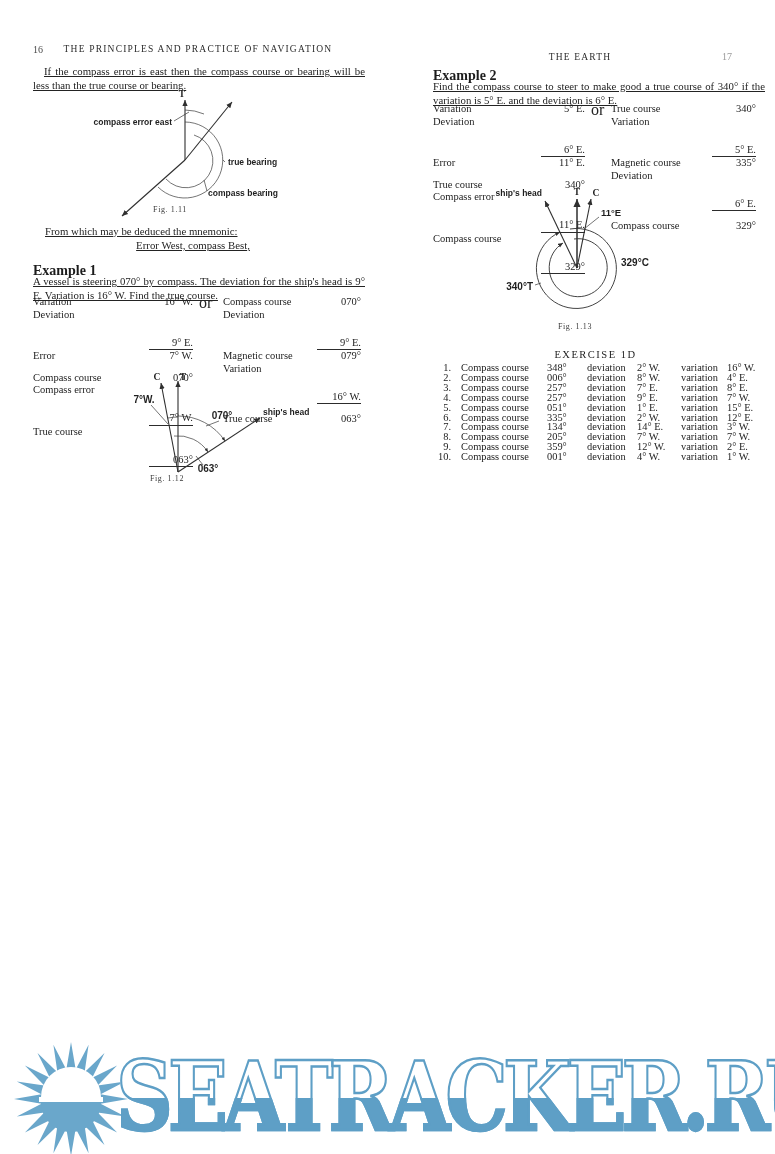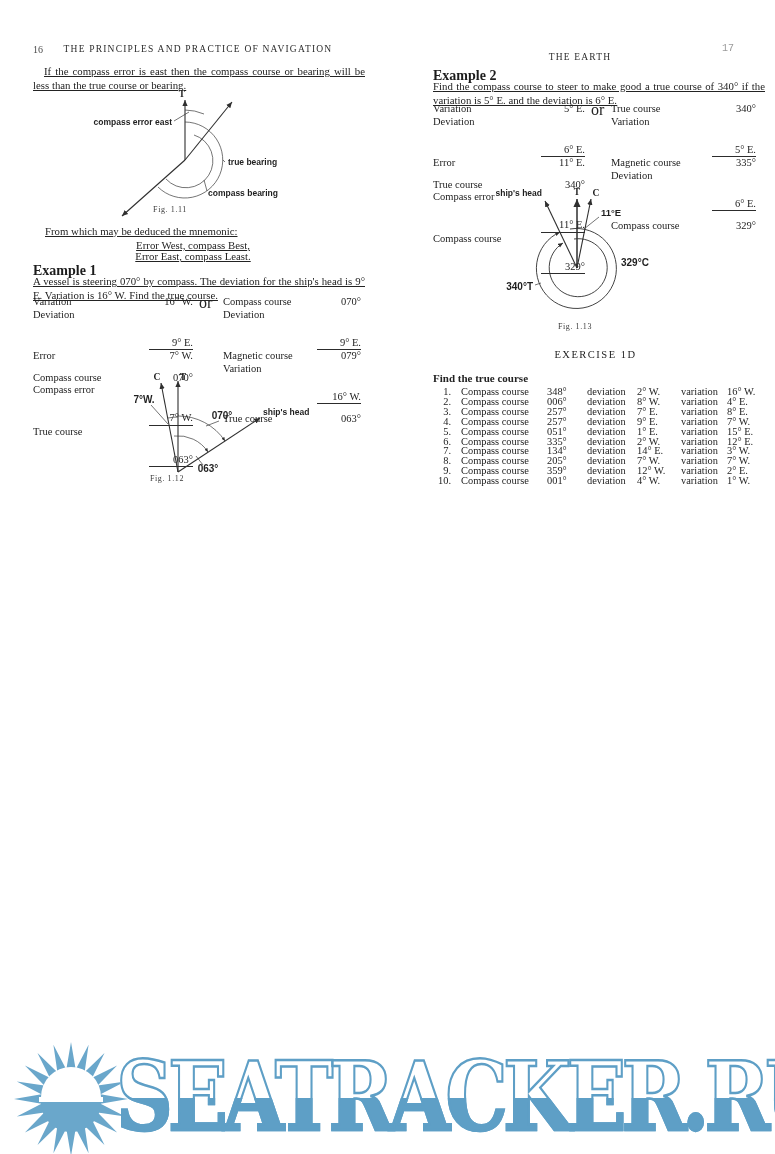--- a/index.html
+++ b/index.html
@@ -89,21 +89,20 @@
     <line class="thin" x1="147" y1="74" x2="145" y2="72"></line>
     <line class="thin" x1="129" y1="103" x2="126" y2="92"></line>
     <text class="fl" x="94" y="37" text-anchor="end">compass error east</text>
     <text class="fl" x="150" y="77">true bearing</text>
     <text class="fl" x="130" y="108">compass bearing</text>
     <text class="fc" x="92" y="124" text-anchor="middle">Fig. 1.11</text>
   </svg>
 
   <div class="abs para center" style="left:33px;top:238px;width:320px;">Error West, compass Best,</div>
   <div class="abs para" style="left:45px;top:224px;width:320px;">From which may be deduced the mnemonic:</div>
-  <div class="abs para center" style="left:33px;top:249px;width:320px;">Error East, compass Least.</div>
 
   <div class="abs bold-head" style="left:33px;top:263px;">Example 1</div>
   <div class="abs para" style="left:33px;top:274px;width:332px;">A vessel is steering 070° by compass. The deviation for the ship's head is 9° E. Variation is 16° W. Find the true course.</div>
 
   <div class="abs calc" style="left:33px;top:296px;width:330px;height:70px;">
     <div class="calc-col" style="left:0;width:160px;">
       <div class="calc-row">
           <span class="lbl">Variation</span>
           <span class="val">16° W.</span>
         </div>
@@ -173,21 +172,21 @@
     <line class="thin" x1="124" y1="49" x2="111" y2="54"></line>
     <line class="thin" x1="108" y1="93" x2="101" y2="84"></line>
     <text class="fl" x="49" y="31" text-anchor="middle" style="font-size:10px;">7°W.</text>
     <text class="fl" x="127" y="47" text-anchor="middle" style="font-size:10px;">070°</text>
     <text class="fl" x="113" y="100" text-anchor="middle" style="font-size:10px;">063°</text>
     <text class="fl" x="168" y="43">ship's head</text>
     <text class="fc" x="72" y="109" text-anchor="middle">Fig. 1.12</text>
   </svg>
 
   <div class="abs runhead center" style="left:430px;top:52px;width:300px;">THE EARTH</div>
-  <span class="pagenum-faint abs" style="left:722px;top:43px;font-family:Liberation Mono, monospace;">17</span>
+  <span class="pagenum-faint abs" style="left:722px;top:51px;">17</span>
 
   <div class="abs bold-head" style="left:433px;top:68px;">Example 2</div>
   <div class="abs para" style="left:433px;top:79px;width:332px;">Find the compass course to steer to make good a true course of 340° if the variation is 5° E. and the deviation is 6° E.</div>
 
   <div class="abs calc" style="left:433px;top:103px;width:300px;height:75px;">
     <div class="calc-col" style="left:0;width:152px;">
       <div class="calc-row">
           <span class="lbl">Variation</span>
           <span class="val">5° E.</span>
         </div>
@@ -256,21 +255,20 @@
     <text class="fl" x="121" y="31" style="font-size:9.5px;">11°E</text>
     <text class="fl" x="62" y="11" text-anchor="end">ship's head</text>
     <line class="thin" x1="55" y1="100" x2="61" y2="98"></line>
     <text class="fl" x="53" y="105" text-anchor="end" style="font-size:10px;">340°T</text>
     <text class="fl" x="141" y="81" style="font-size:10px;">329°C</text>
     <text class="fc" x="95" y="144" text-anchor="middle">Fig. 1.13</text>
   </svg>
 
   <div class="abs" style="left:433px;top:349px;width:325px;">
     <div class="ex-title">EXERCISE 1D</div>
-    <div class="ex-sub">Find the true course</div>
     <div style="margin-top:3px;">
       <div class="ex-row">
           <span class="ex-n">1.</span>
           <span class="ex-cl">Compass course</span>
           <span class="ex-cv">348°</span>
           <span class="ex-dl">deviation</span>
           <span class="ex-dv">2° W.</span>
           <span class="ex-vl">variation</span>
           <span class="ex-vv">16° W.</span>
         </div>

